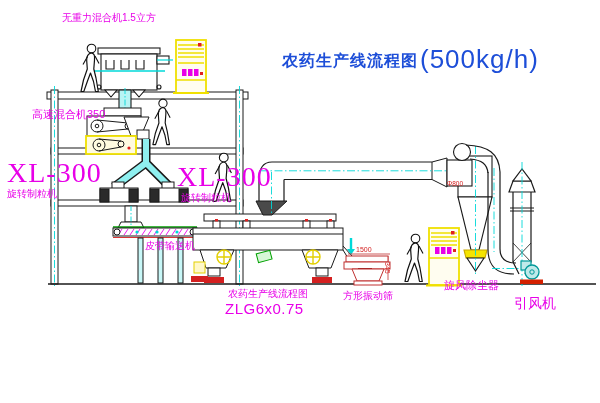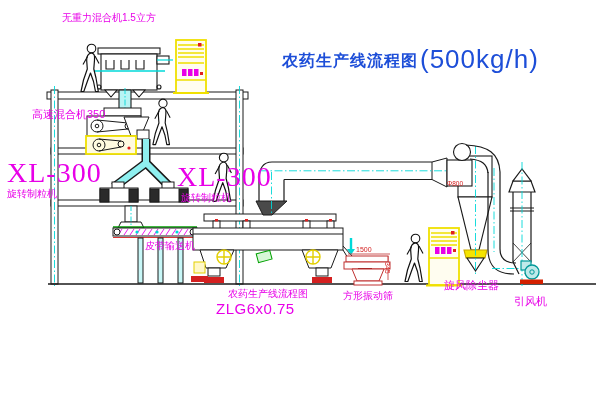--- a/index.html
+++ b/index.html
@@ -247,24 +247,24 @@
 
   <div class="lbl lbl-xl" style="left:7px;top:159px;">XL-300</div>
   <div class="lbl lbl-sm" style="left:7px;top:189px;">旋转制粒机</div>
 
   <div class="lbl lbl-xl" style="left:177px;top:163px;">XL-300</div>
   <div class="lbl lbl-sm" style="left:181px;top:193px;">旋转制粒机</div>
 
   <div class="lbl lbl-sm" style="left:145px;top:209px;margin-top:32px;">皮带输送机</div>
 
   <div class="lbl lbl-sm" style="left:228px;top:289px;">农药生产线流程图</div>
-  <div class="lbl lbl-md" style="left:216px;top:301px;">ZLG6x0.75</div>
+  <div class="lbl lbl-md" style="left:225px;top:301px;">ZLG6x0.75</div>
 
   <div class="lbl lbl-sm" style="left:343px;top:291px;">方形振动筛</div>
 
   <div class="lbl lbl-sm" style="left:444px;top:280px;font-size:11px;">旋风除尘器</div>
-  <div class="lbl lbl-sm" style="left:514px;top:296px;font-size:11px;">引风机</div>
+  <div class="lbl lbl-sm" style="left:514px;top:296px;font-size:14px;">引风机</div>
 
   <div class="dim" style="left:356px;top:246px;">1500</div>
   <div class="dim dim-rot" style="left:391px;top:262px;">345</div>
   <div class="dim" style="left:447px;top:181px;font-size:6.5px;">Φ800</div>
 
 </div>
 
 </body></html>

